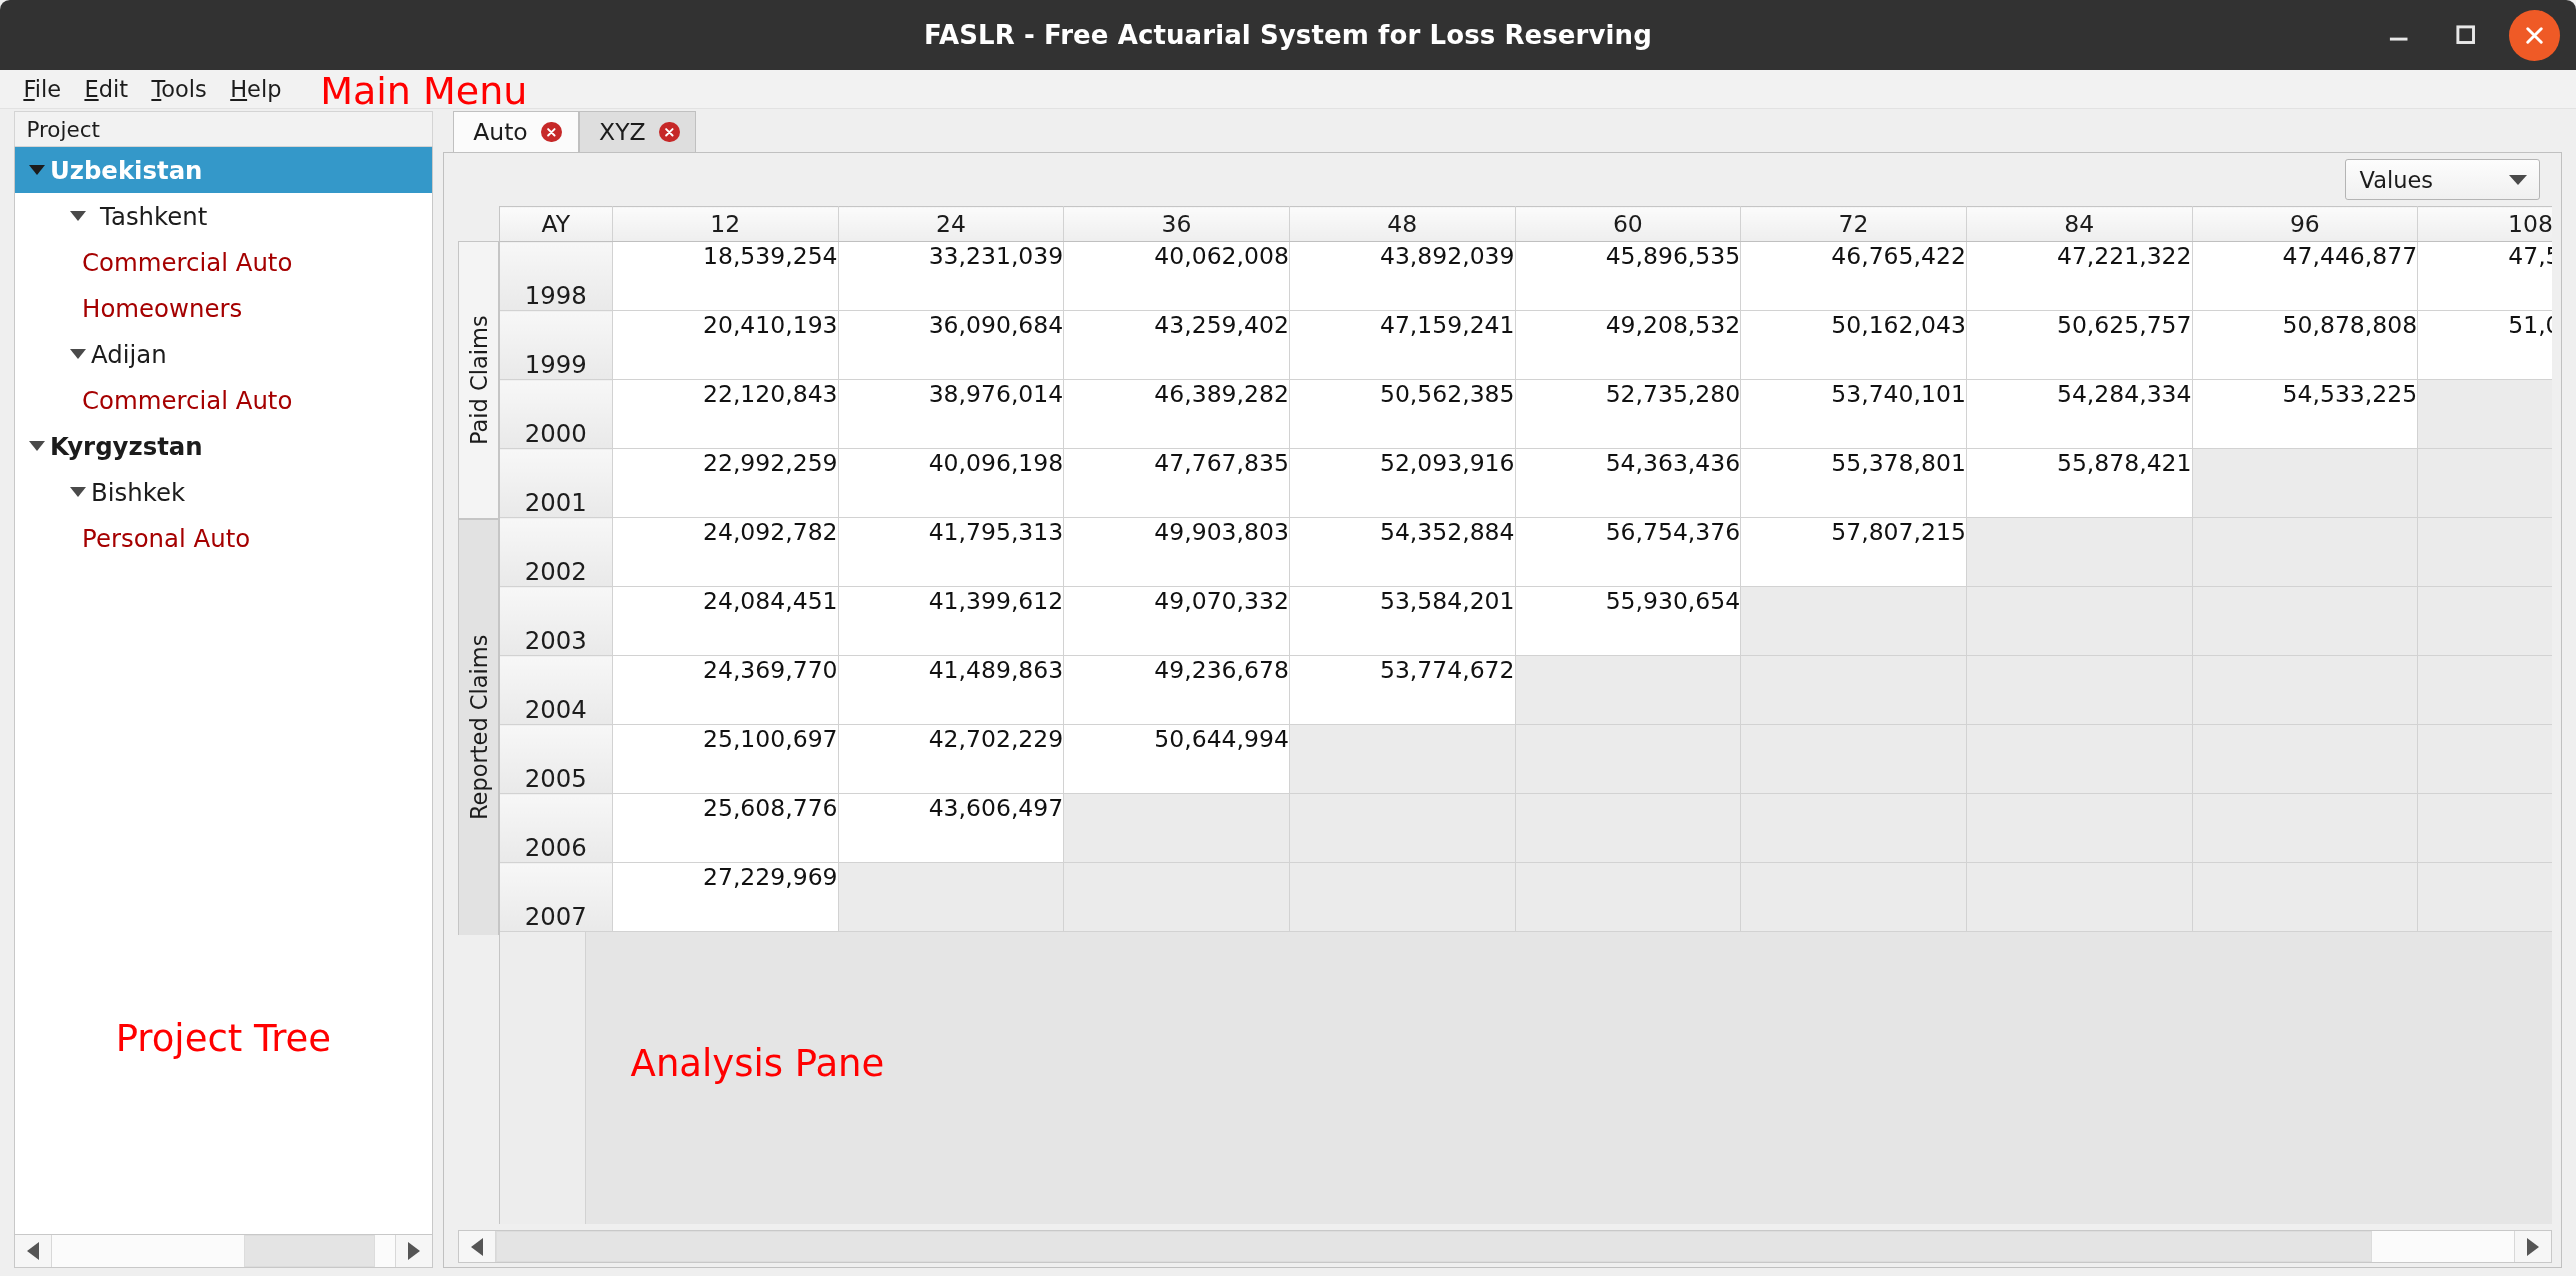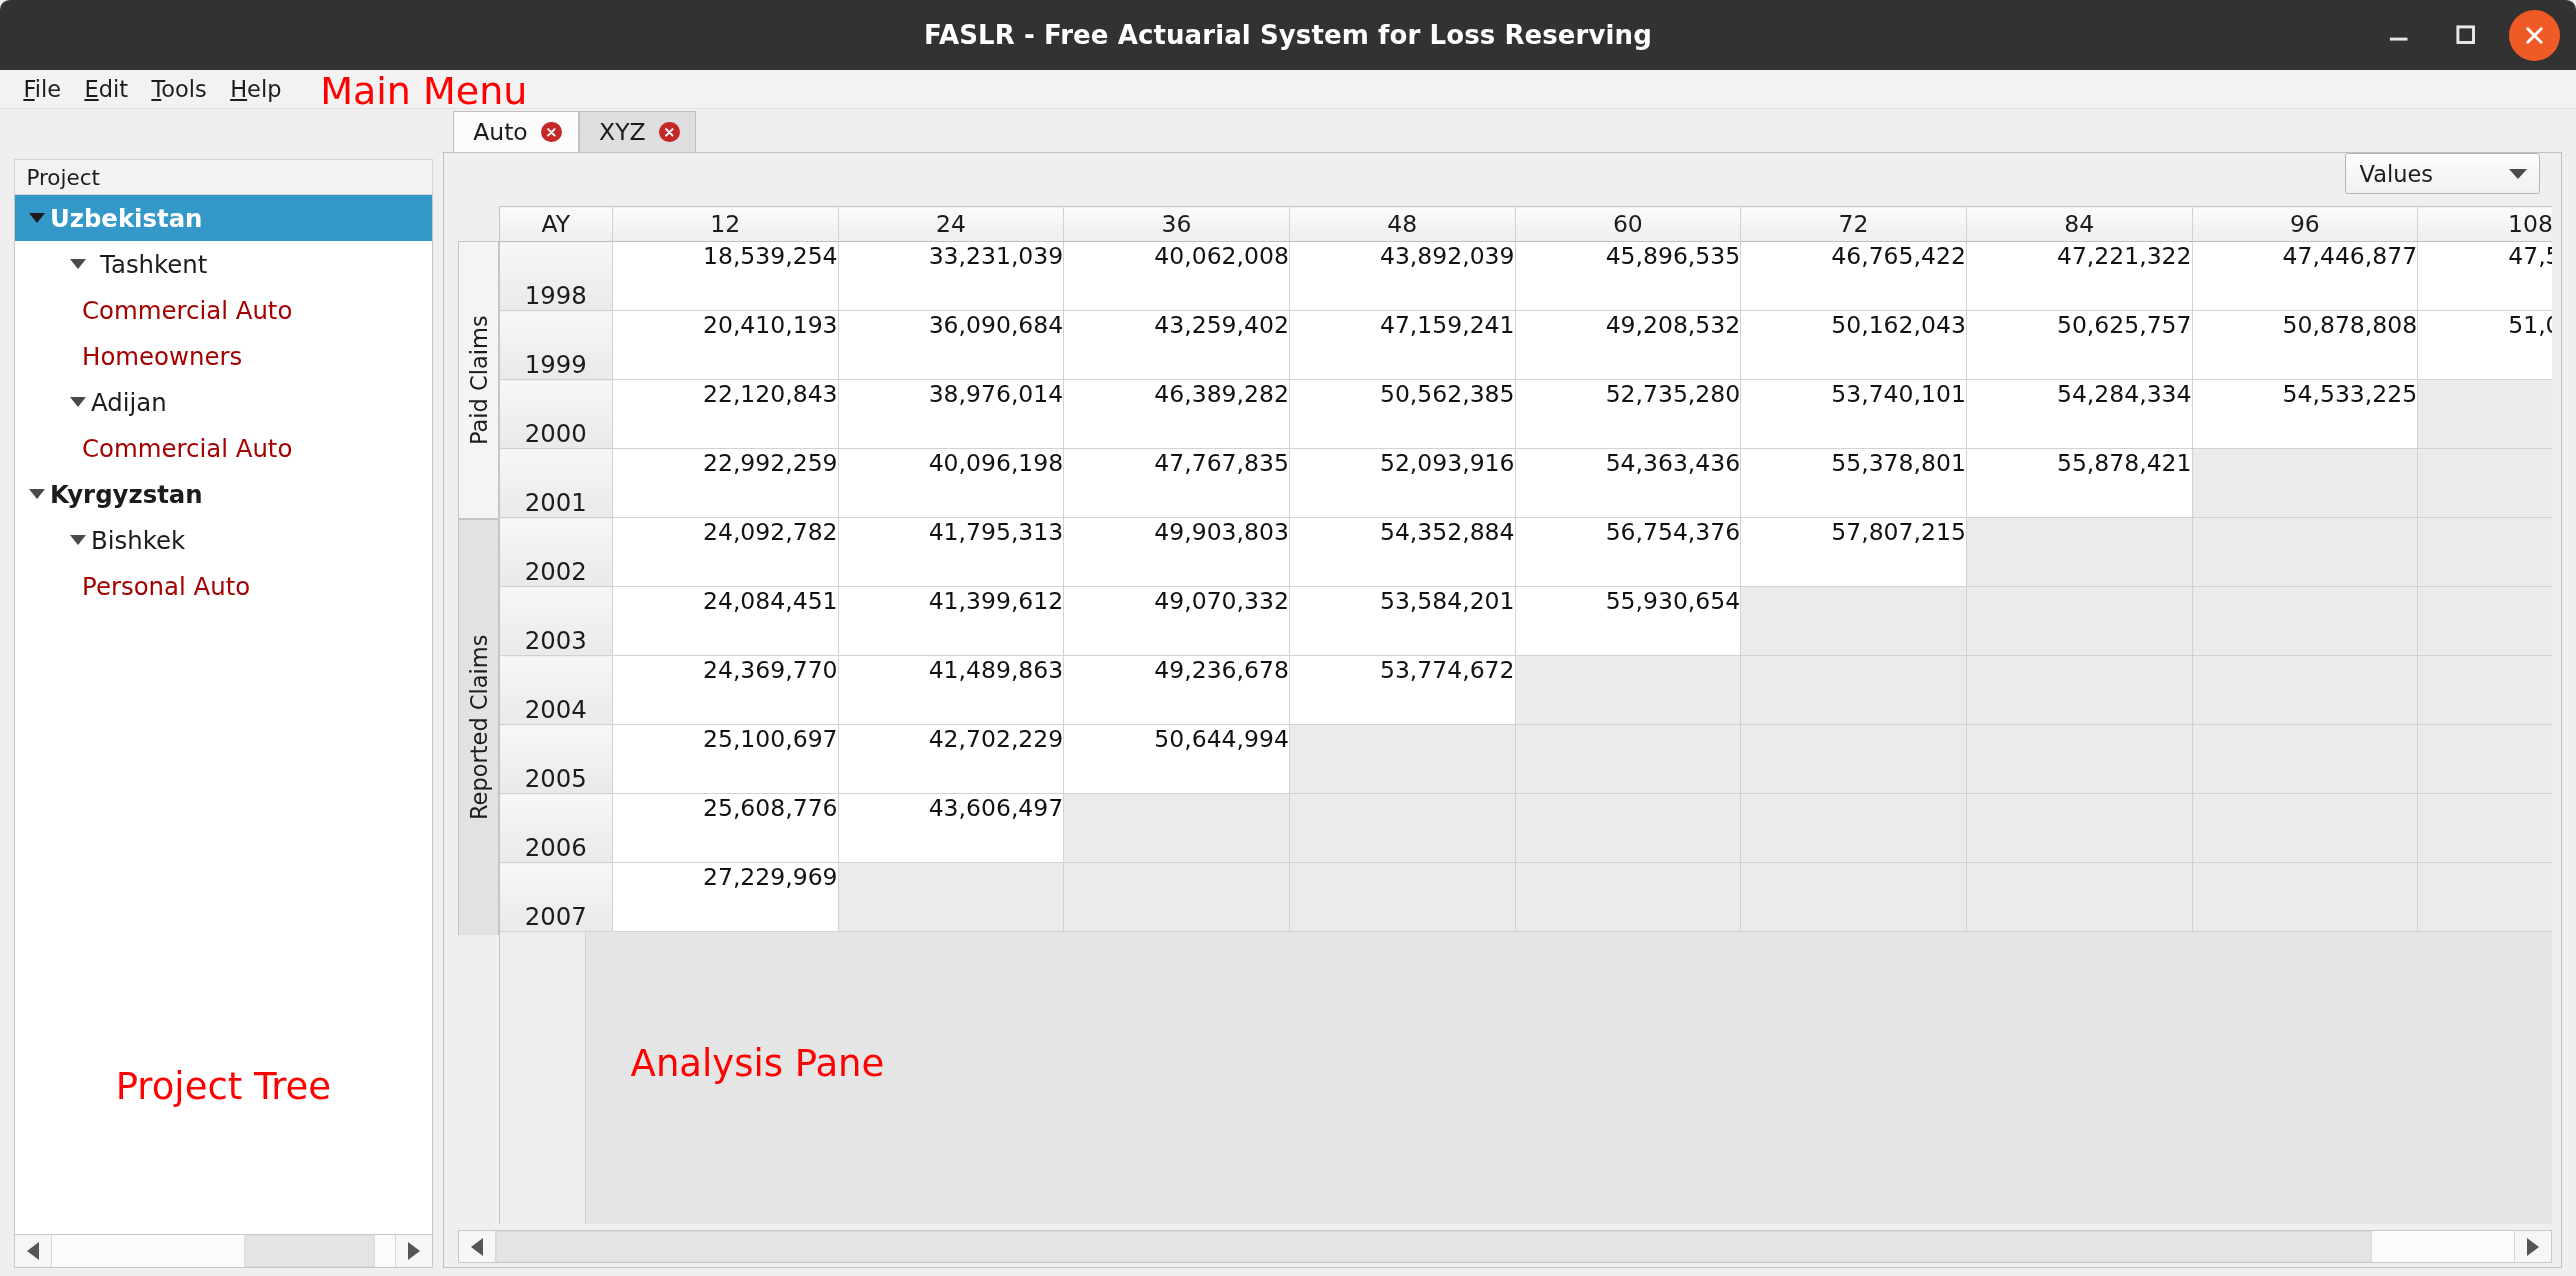--- a/index.html
+++ b/index.html
@@ -86,21 +86,20 @@
     background: #efefef;
     min-height: 0;
     padding: 0;
   }
 
   
   .left-pane {
     width: 437px; min-width: 437px;
     display: flex; flex-direction: column;
     padding: 2px 3.9px 7.8px 13.7px;
-    margin-top: 48px;
   }
   .tree-header {
     height: 35px; min-height: 35px;
     background: #f2f2f2;
     border: 1px solid #d4d4d4;
     border-bottom: none;
     display: flex; align-items: center;
     padding-left: 11.7px;
     font-size: 21.5px;
     color: #1c1c1c;
@@ -220,21 +219,21 @@
     flex: 1;
     background: #efefef;
     border: 1px solid #c0c0c0;
     display: flex; flex-direction: column;
     min-height: 0;
     overflow: hidden;
   }
 
   .toolbar-row {
     height: 53px; min-height: 53px;
-    display: flex; justify-content: flex-end;
+    display: flex; align-items: center; justify-content: flex-end;
     padding-right: 21.5px;
   }
   .combo {
     width: 195px; height: 41px;
     background: linear-gradient(#fdfdfd, #f0f0f0);
     border: 1px solid #b4b4b4;
     border-radius: 2.9px;
     display: flex; align-items: center; justify-content: space-between;
     padding: 0 11.7px 0 13.7px;
     font-size: 22.5px;

